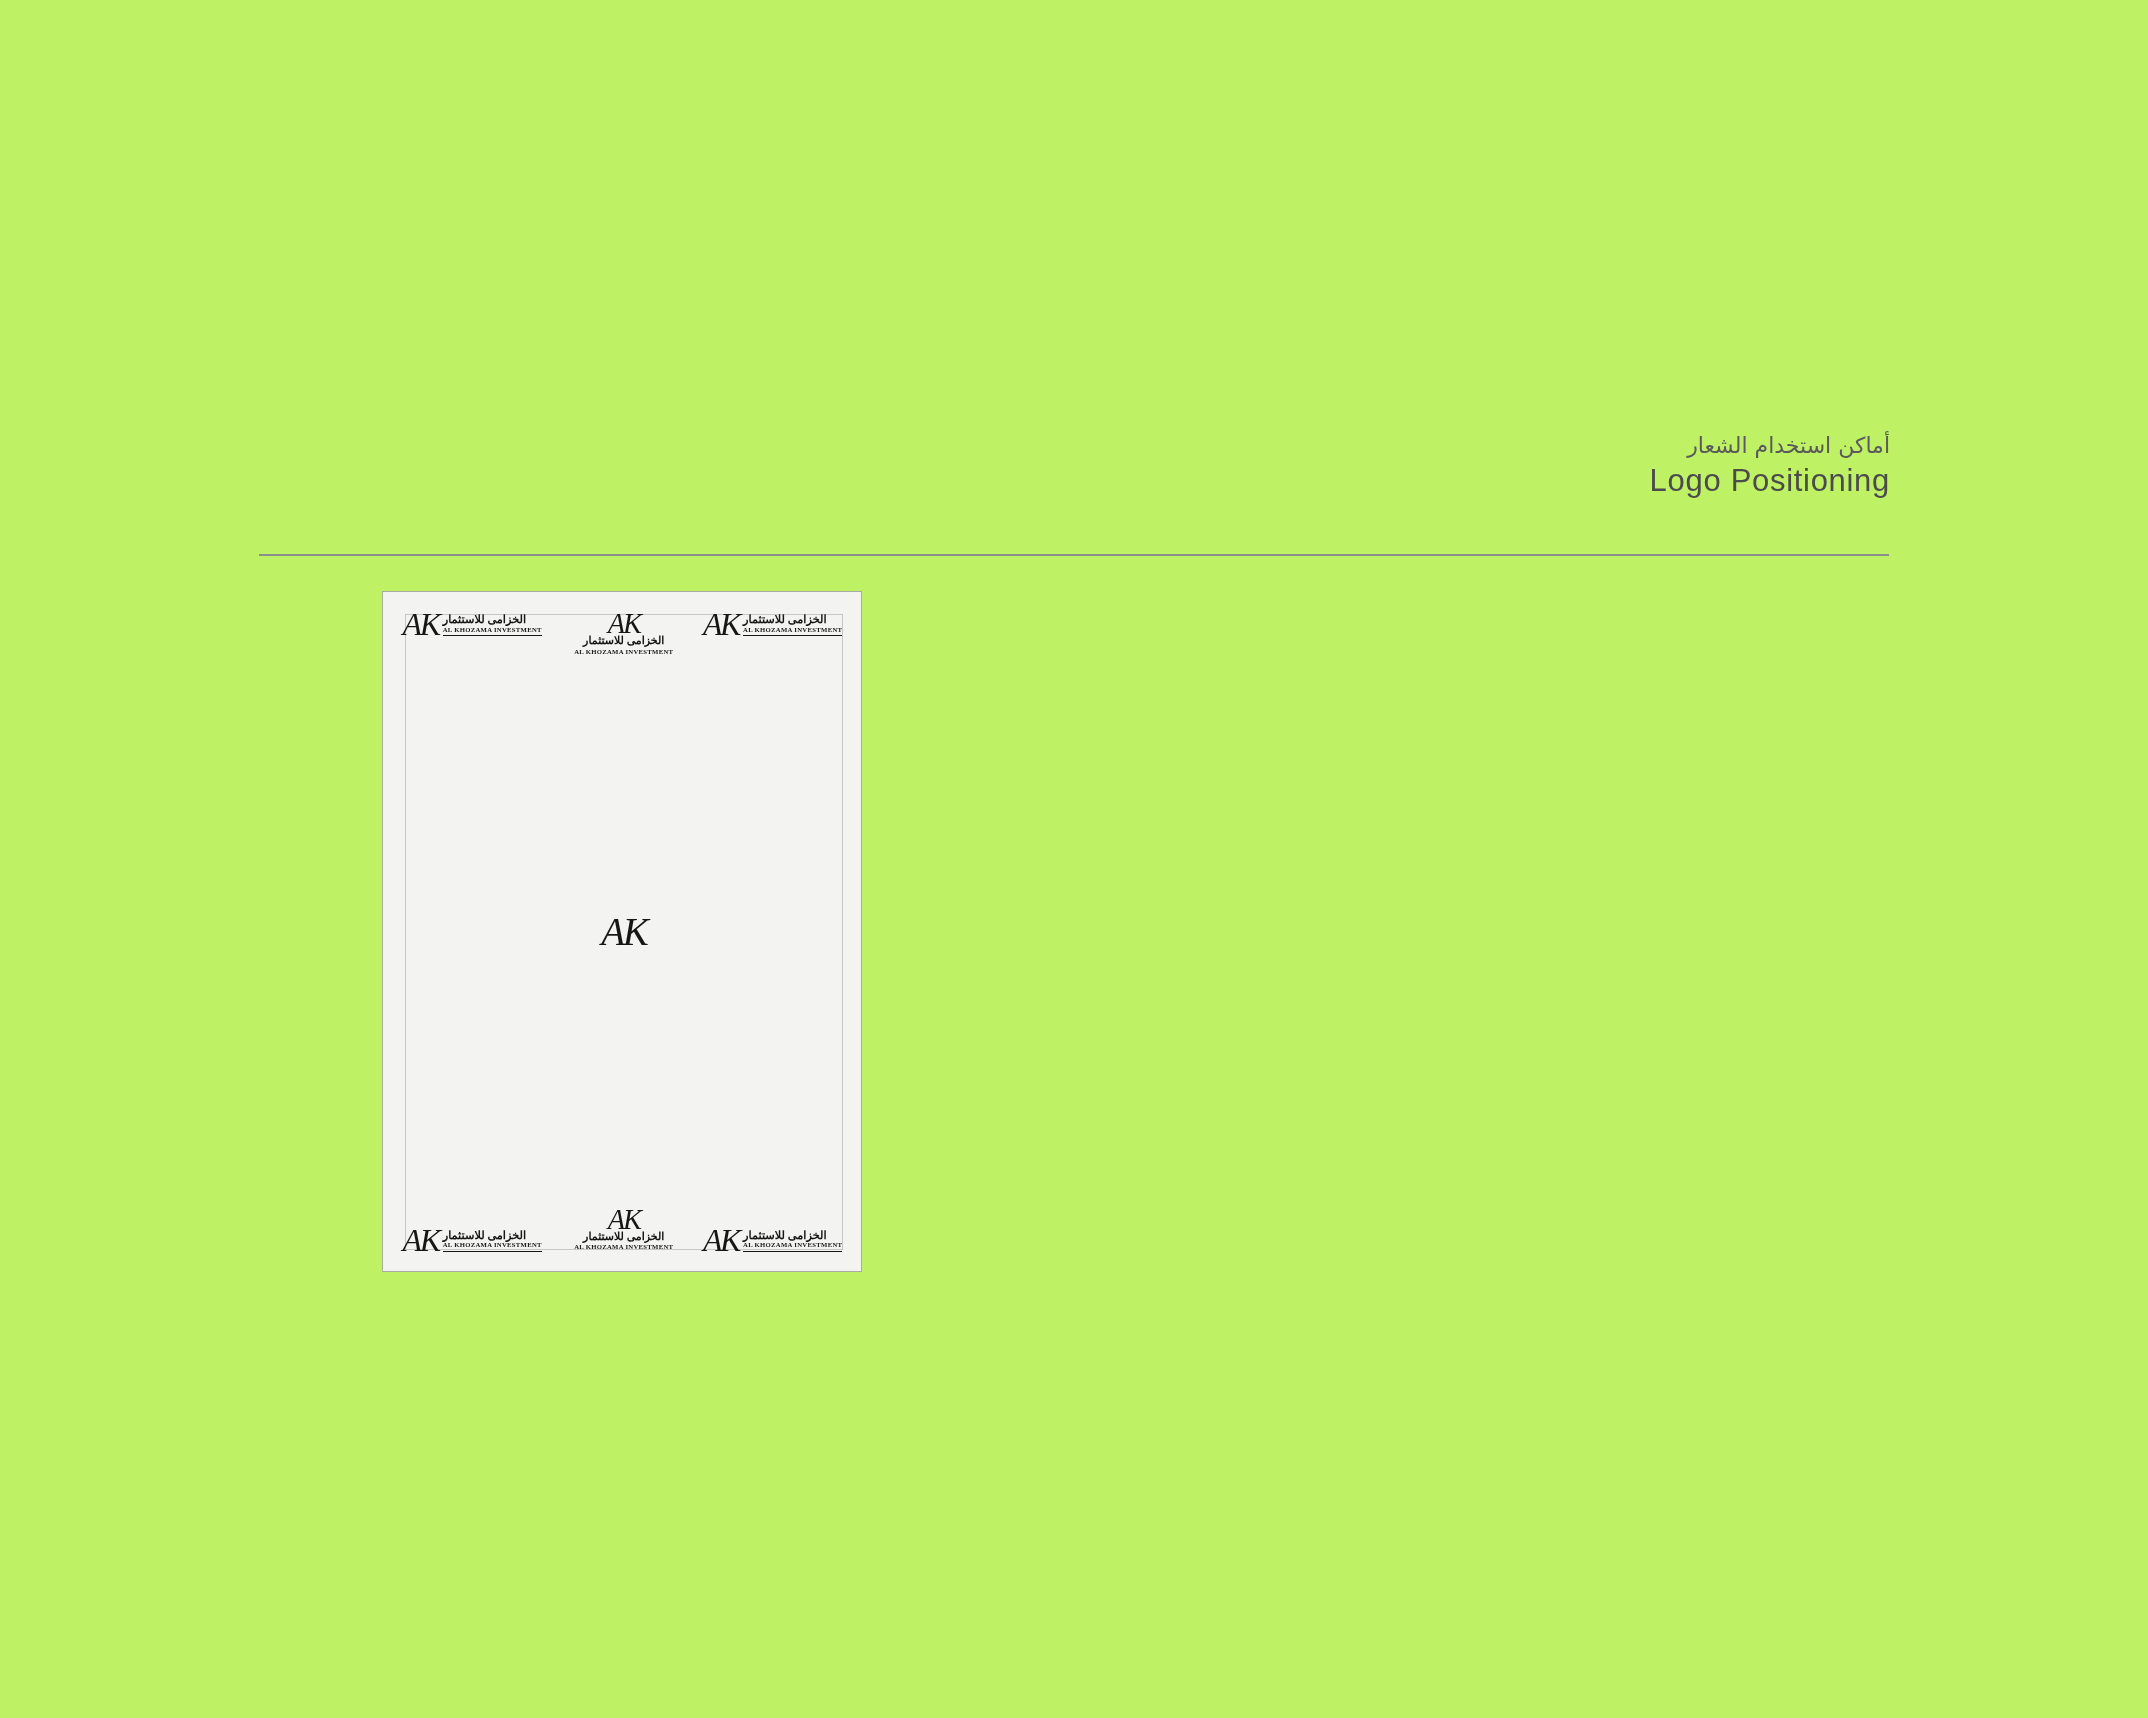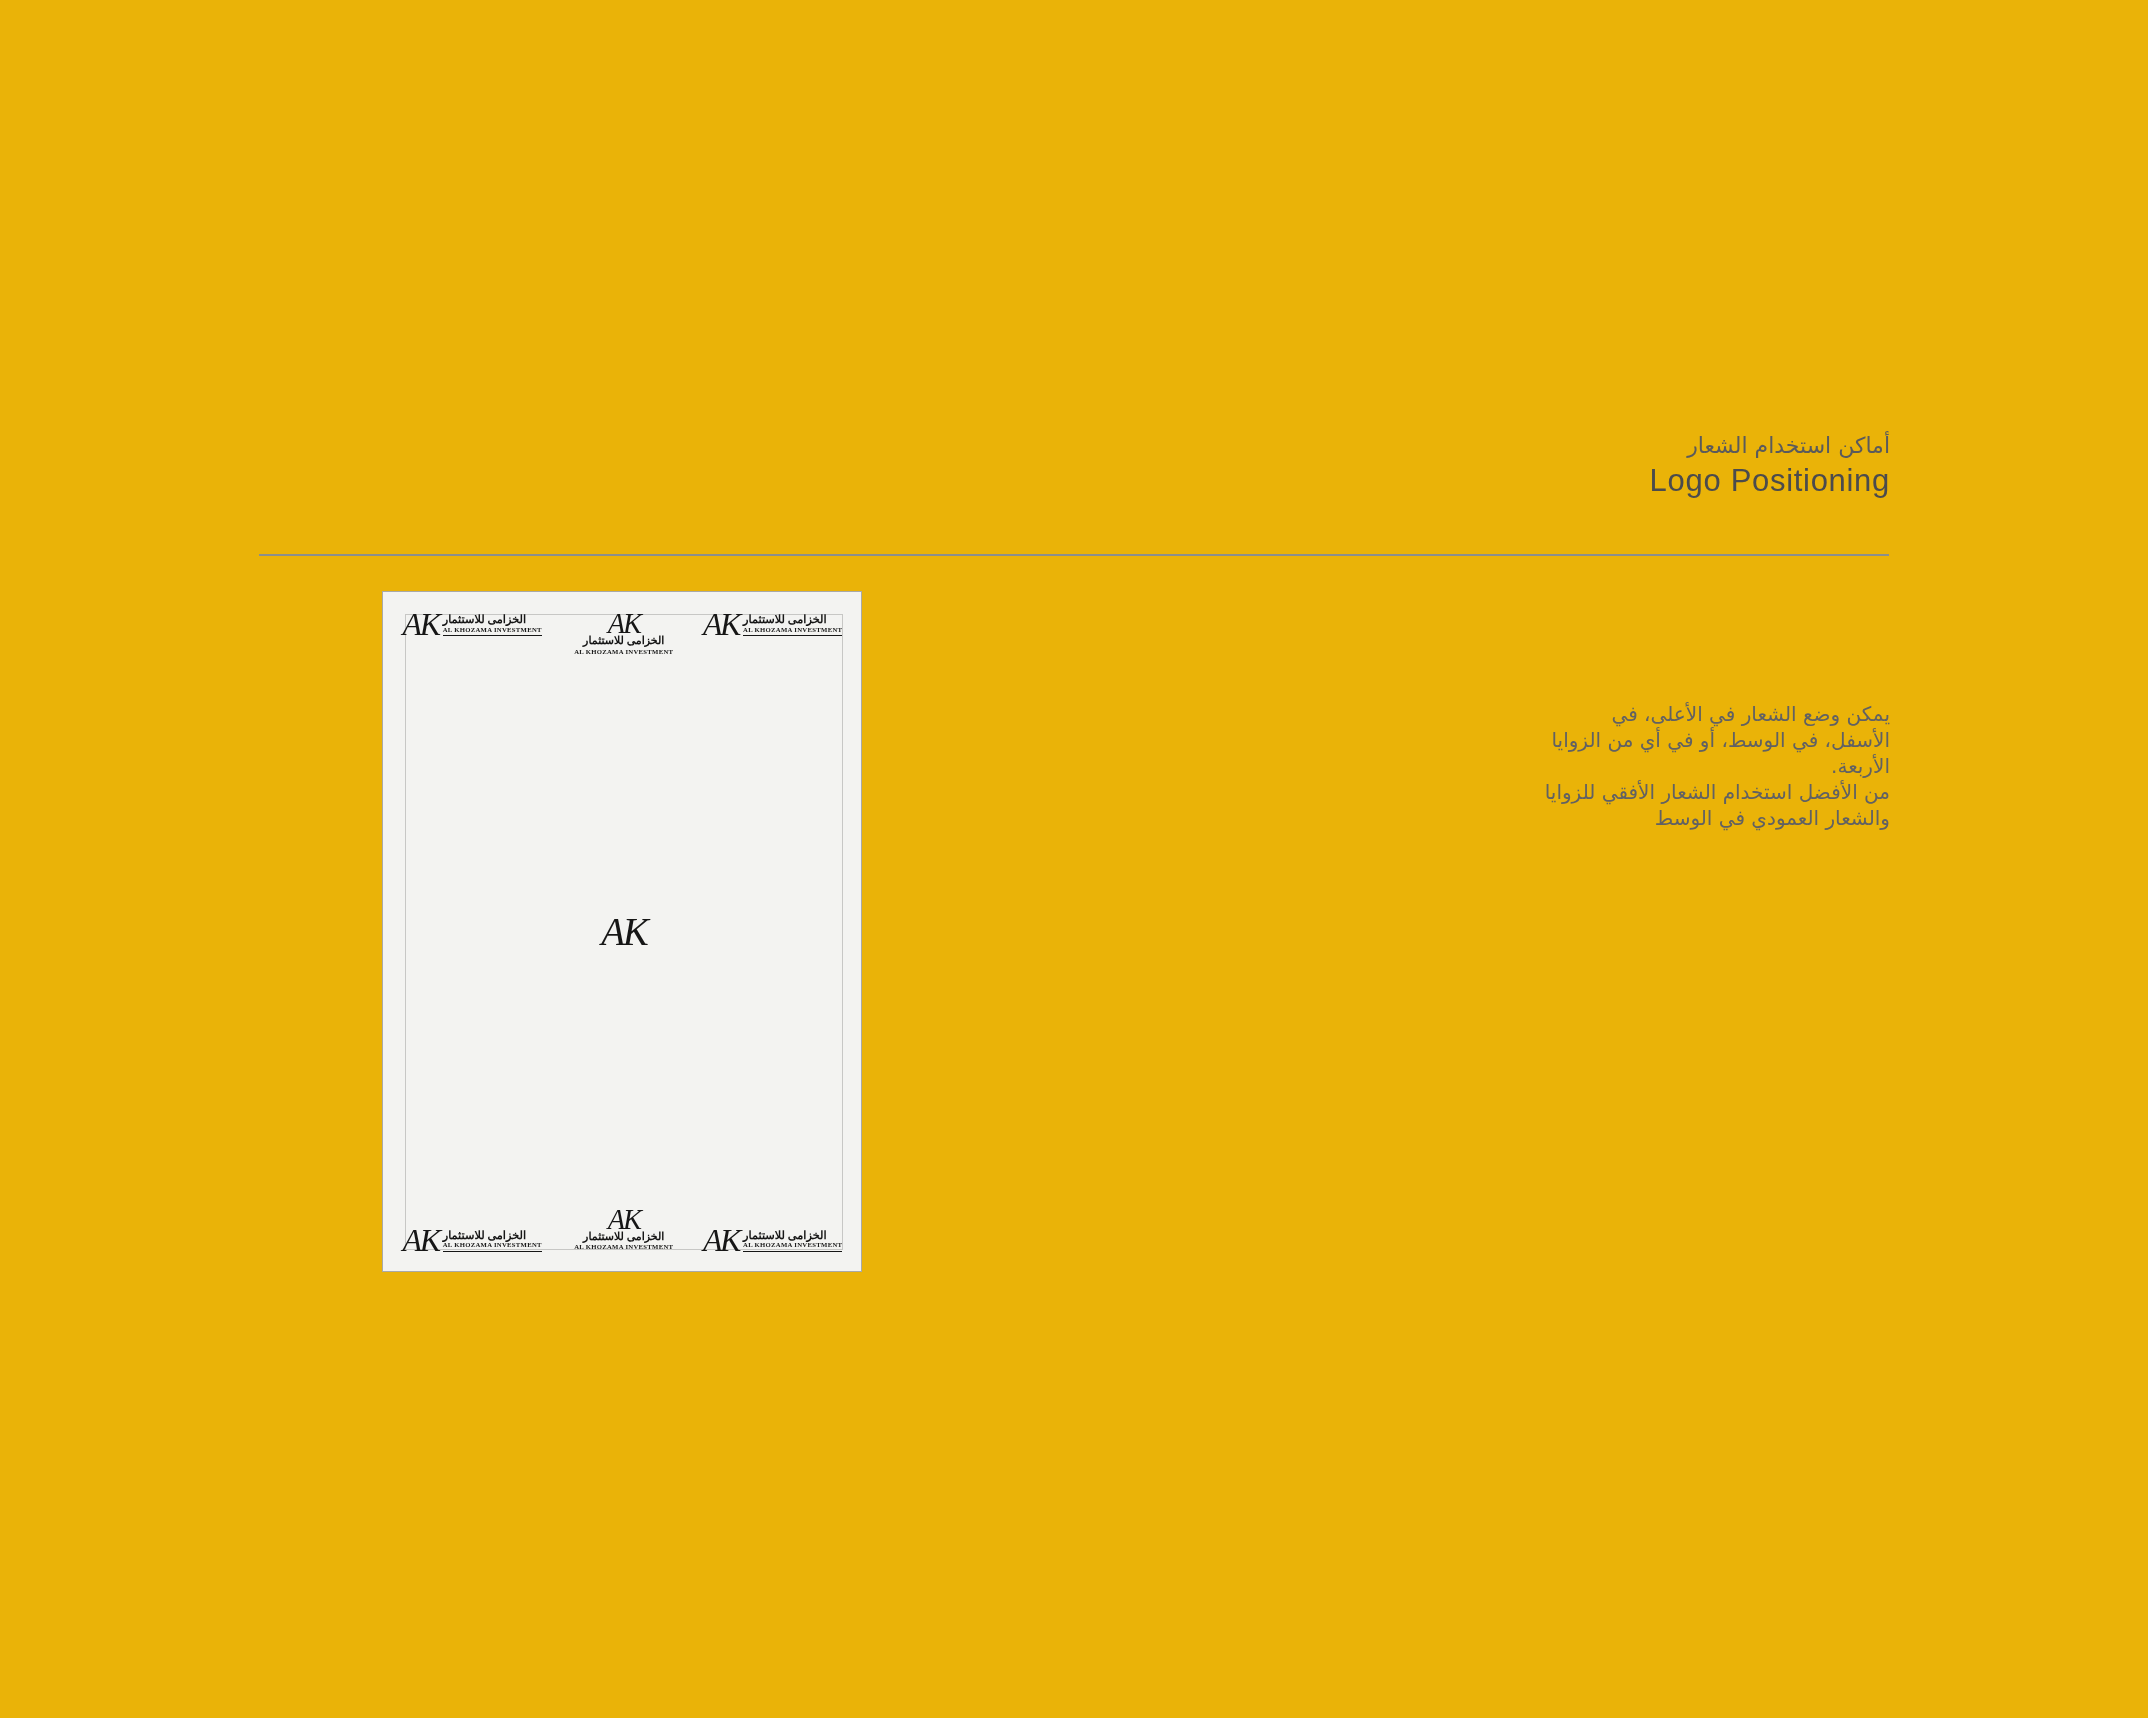--- a/index.html
+++ b/index.html
@@ -1,21 +1,21 @@
 <!DOCTYPE html>
 <html lang="en" style="font-size:13.4px"><head>
 <meta charset="utf-8">
 <style>
   * { margin: 0; padding: 0; box-sizing: border-box; }
   html, body { background: #e9e9e7; }
   .canvas {
     position: relative;
     width: 2148px;
     height: 1718px;
-    background: #eab308;
+    background: #bef264;
     overflow: hidden;
     font-family: "Liberation Sans", "DejaVu Sans", sans-serif;
   }
 
   
   .header-block {
     position: absolute;
     right: 258px;
     top: 430px;
     text-align: right;
@@ -209,20 +209,15 @@
         <span class="mono">AK</span>
         <span class="stack">
           <span class="brand-ar">الخزامى للاستثمار</span>
           <span class="brand-en underlined">AL KHOZAMA INVESTMENT</span>
         </span>
       </div>
 
     </div>
   </div>
 
-  <div class="note-ar">يمكن وضع الشعار في الأعلى، في
-الأسفل، في الوسط، أو في أي من الزوايا
-الأربعة.
-من الأفضل استخدام الشعار الأفقي للزوايا
-والشعار العمودي في الوسط</div>
 
 </div>
 
 
 </body></html>

